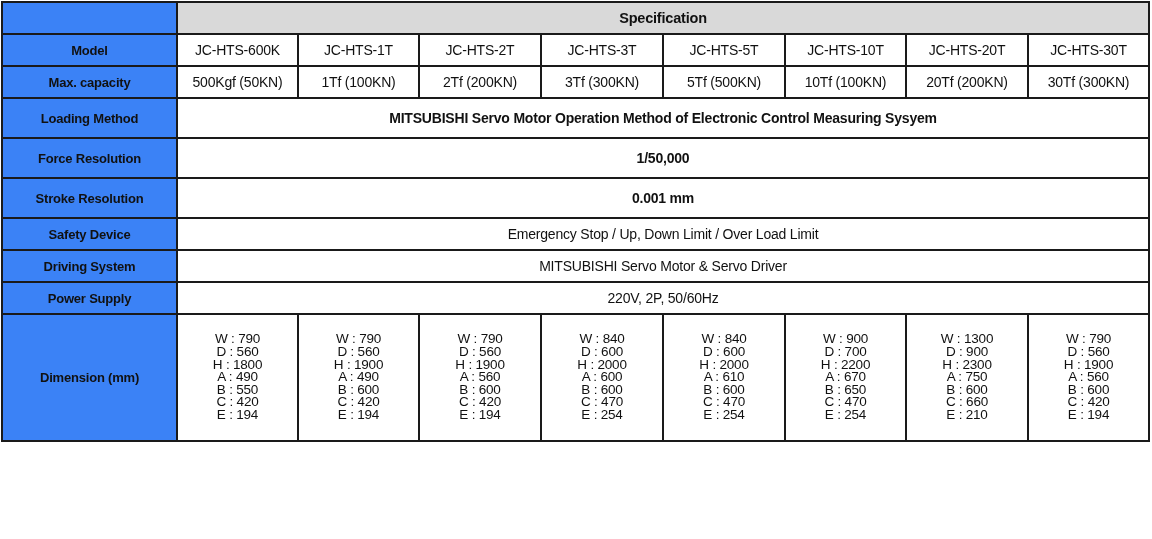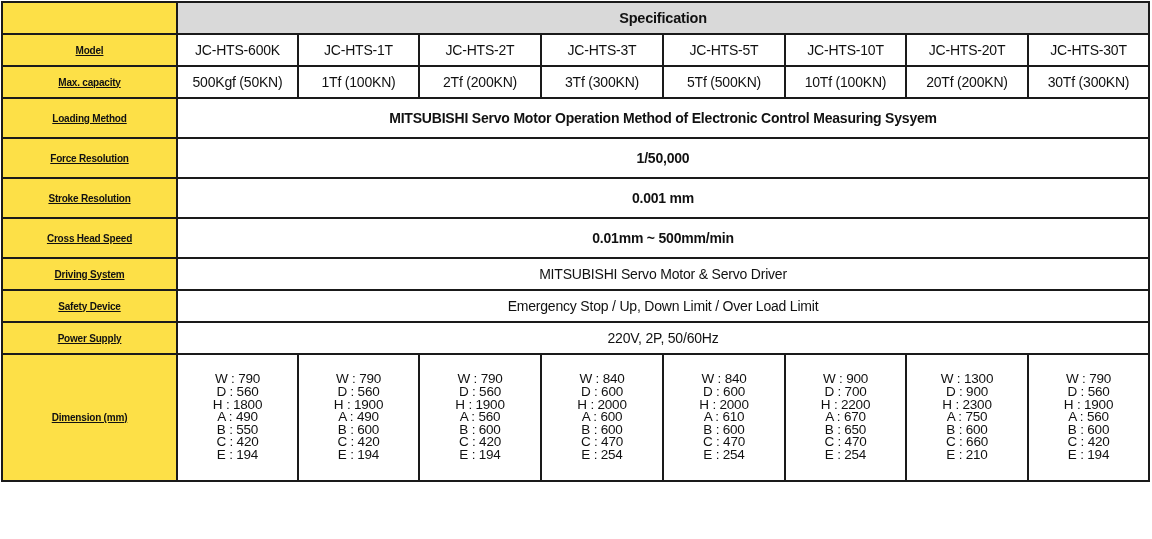--- a/index.html
+++ b/index.html
@@ -7,21 +7,21 @@
     table.spec {
       position: absolute; left: 1px; top: 1px;
       width: 1147px; border-collapse: collapse; table-layout: fixed;
       color: #111;
     }
     table.spec td {
       border: 2px solid #1a1a1a; text-align: center; vertical-align: middle;
       font-size: 14px; padding: 0 2px; background: #fff; white-space: nowrap;
       letter-spacing: -0.2px;
     }
-    table.spec td.lab { background: #fde047; font-weight: bold; font-size: 10px; text-decoration: underline; }
+    table.spec td.lab { background: #3b82f6; font-weight: bold; font-size: 13px; }
     table.spec td.hdr { background: #d9d9d9; font-weight: bold; font-size: 14.5px; }
     tr.r-head td { height: 30px; margin-left: 28px; }
     tr.r-sm td { height: 30px; }
     tr.r-lg td { height: 38px; font-weight: bold; }
     tr.r-dim td { height: 125px; }
     .dimline { display: block; line-height: 12.6px; font-size: 13.5px; }
   </style>
 </head>
 <body>
 
@@ -69,31 +69,27 @@
     <td colspan="8">MITSUBISHI Servo Motor Operation Method of Electronic Control Measuring Sysyem</td>
   </tr>
   <tr class="r-lg">
     <td class="lab">Force Resolution</td>
     <td colspan="8">1/50,000</td>
   </tr>
   <tr class="r-lg">
     <td class="lab">Stroke Resolution</td>
     <td colspan="8">0.001 mm</td>
   </tr>
-  <tr class="r-lg">
-    <td class="lab">Cross Head Speed</td>
-    <td colspan="8">0.01mm ~ 500mm/min</td>
+  <tr class="r-sm">
+    <td class="lab">Safety Device</td>
+    <td colspan="8">Emergency Stop / Up, Down Limit / Over Load Limit</td>
   </tr>
   <tr class="r-sm">
     <td class="lab">Driving System</td>
     <td colspan="8">MITSUBISHI Servo Motor &amp; Servo Driver</td>
-  </tr>
-  <tr class="r-sm">
-    <td class="lab">Safety Device</td>
-    <td colspan="8">Emergency Stop / Up, Down Limit / Over Load Limit</td>
   </tr>
   <tr class="r-sm">
     <td class="lab">Power Supply</td>
     <td colspan="8">220V, 2P, 50/60Hz</td>
   </tr>
   <tr class="r-dim" id="dim-row">
     <td class="lab">Dimension (mm)</td>
   <td>
           <span class="dimline">W : 790</span>
           <span class="dimline">D : 560</span>

